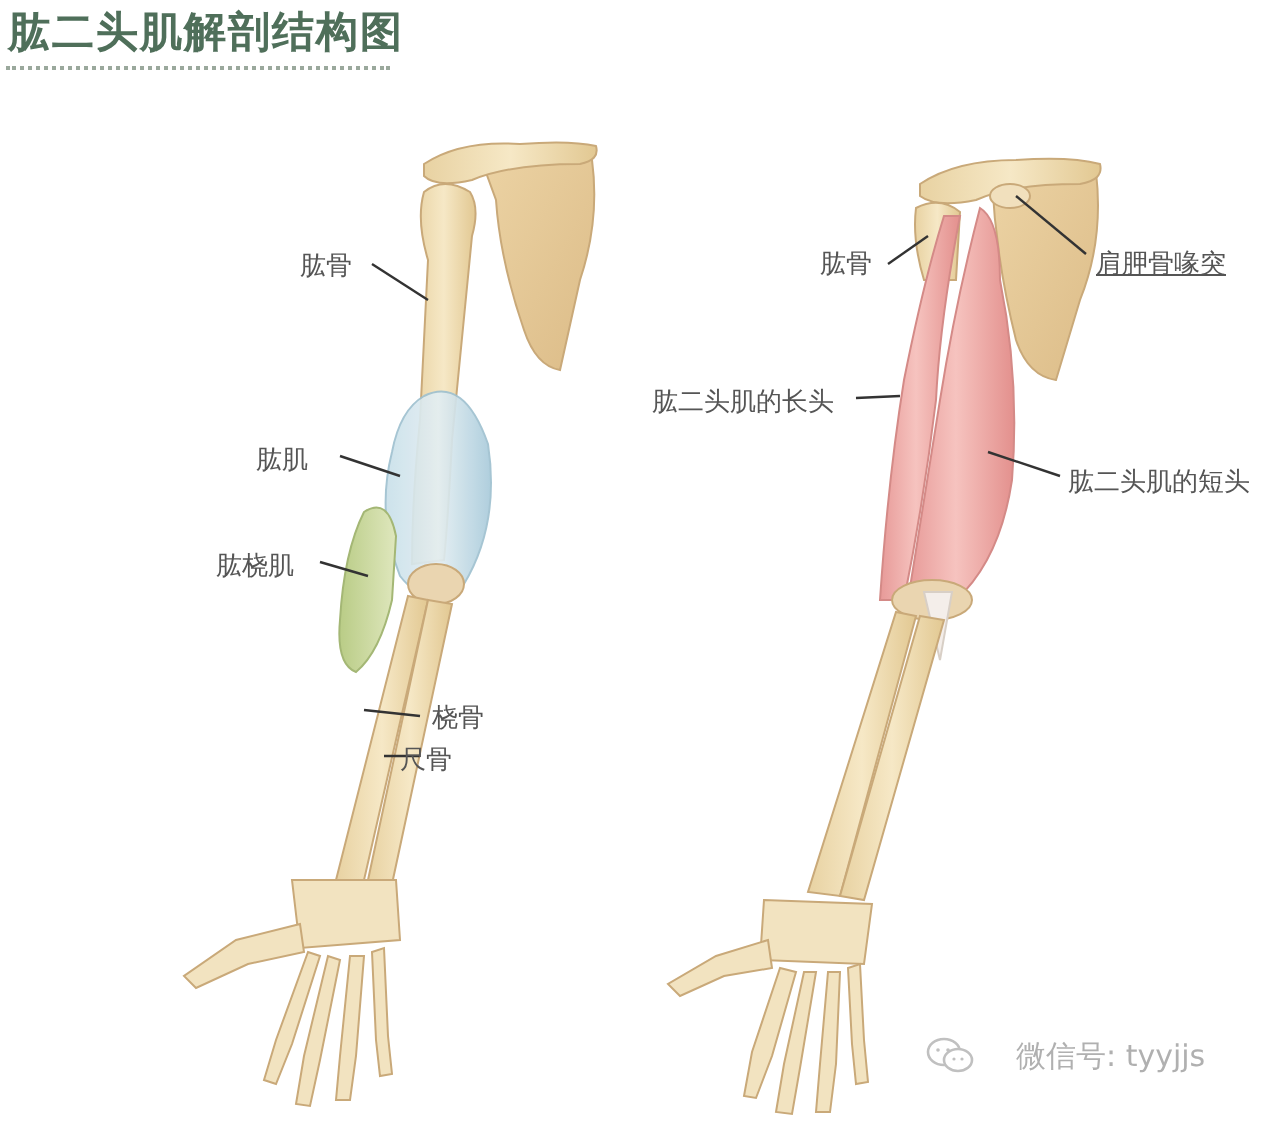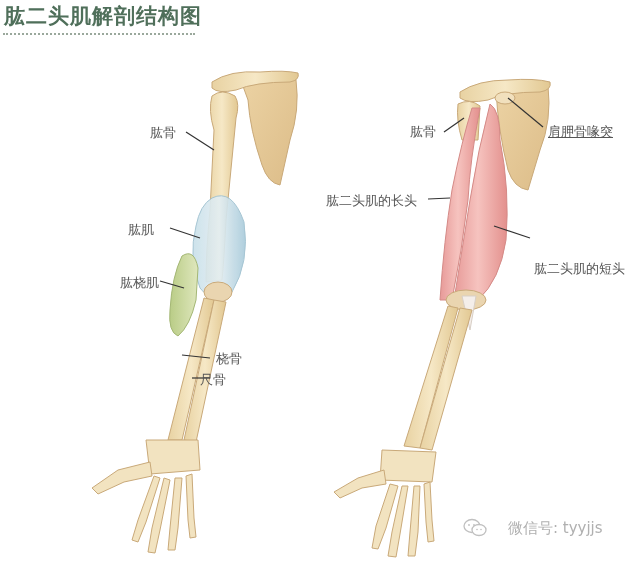--- a/index.html
+++ b/index.html
@@ -128,28 +128,28 @@
   <g stroke="#333" stroke-width="1.2" fill="none">
     <line x1="444" y1="132" x2="464" y2="118"></line>
     <line x1="543" y1="127" x2="508" y2="98"></line>
     <line x1="428" y1="199" x2="450" y2="198"></line>
     <line x1="530" y1="238" x2="494" y2="226"></line>
   </g>
 </svg>
 
 <div class="lbl" style="left:150px; top:124px;">肱骨</div>
 <div class="lbl" style="left:128px; top:221px;">肱肌</div>
-<div class="lbl" style="left:120px; top:274px;">肱桡肌</div>
+<div class="lbl" style="left:108px; top:274px;">肱桡肌</div>
 <div class="lbl" style="left:216px; top:350px;text-align:right;">桡骨</div>
 <div class="lbl" style="left:200px; top:371px;">尺骨</div>
 
 <div class="lbl" style="left:410px; top:123px;">肱骨</div>
 <div class="lbl" style="left:548px; top:123px;text-decoration:underline;">肩胛骨喙突</div>
 <div class="lbl" style="left:326px; top:192px;">肱二头肌的长头</div>
-<div class="lbl" style="left:534px; top:232px;margin-top:28px;">肱二头肌的短头</div>
+<div class="lbl" style="left:534px; top:232px;">肱二头肌的短头</div>
 
 <div class="wm">
   <svg class="wm-icon" viewBox="0 0 26 20">
     <ellipse cx="10" cy="8" rx="8" ry="6.5" fill="none" stroke="#c0c0c0" stroke-width="1.3"></ellipse>
     <ellipse cx="17" cy="12" rx="7" ry="5.5" fill="#fff" stroke="#c0c0c0" stroke-width="1.3"></ellipse>
     <circle cx="7" cy="7" r="0.9" fill="#c0c0c0"></circle>
     <circle cx="12" cy="7" r="0.9" fill="#c0c0c0"></circle>
     <circle cx="15" cy="11.5" r="0.8" fill="#c0c0c0"></circle>
     <circle cx="19" cy="11.5" r="0.8" fill="#c0c0c0"></circle>
   </svg>

